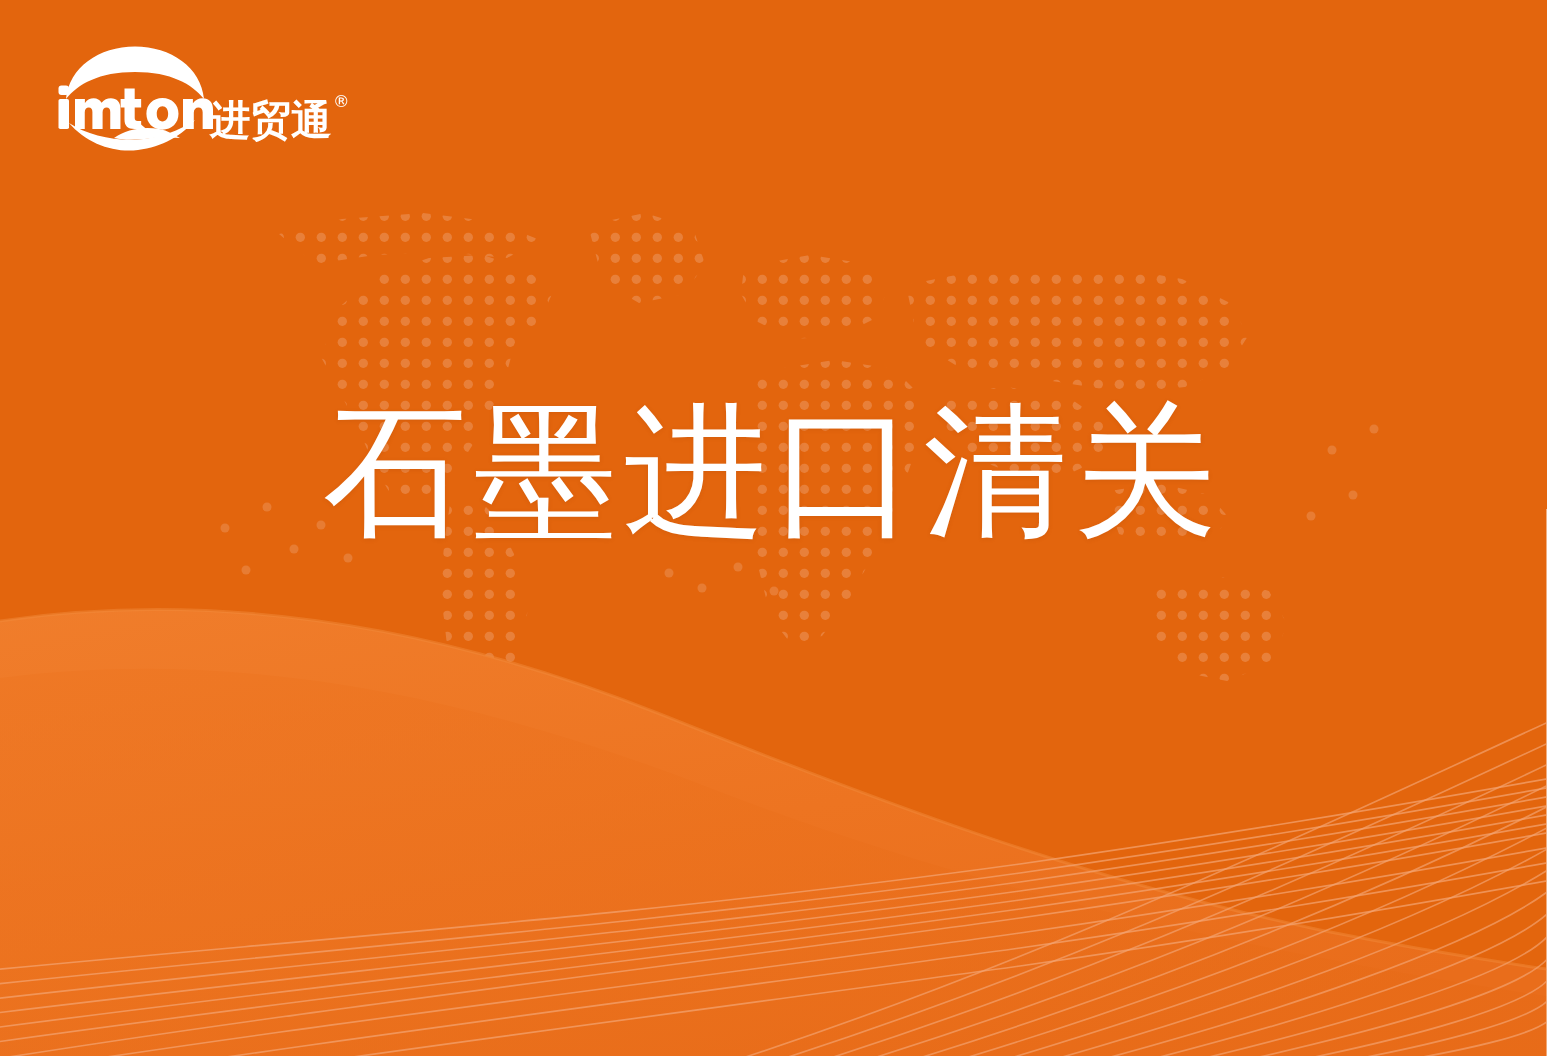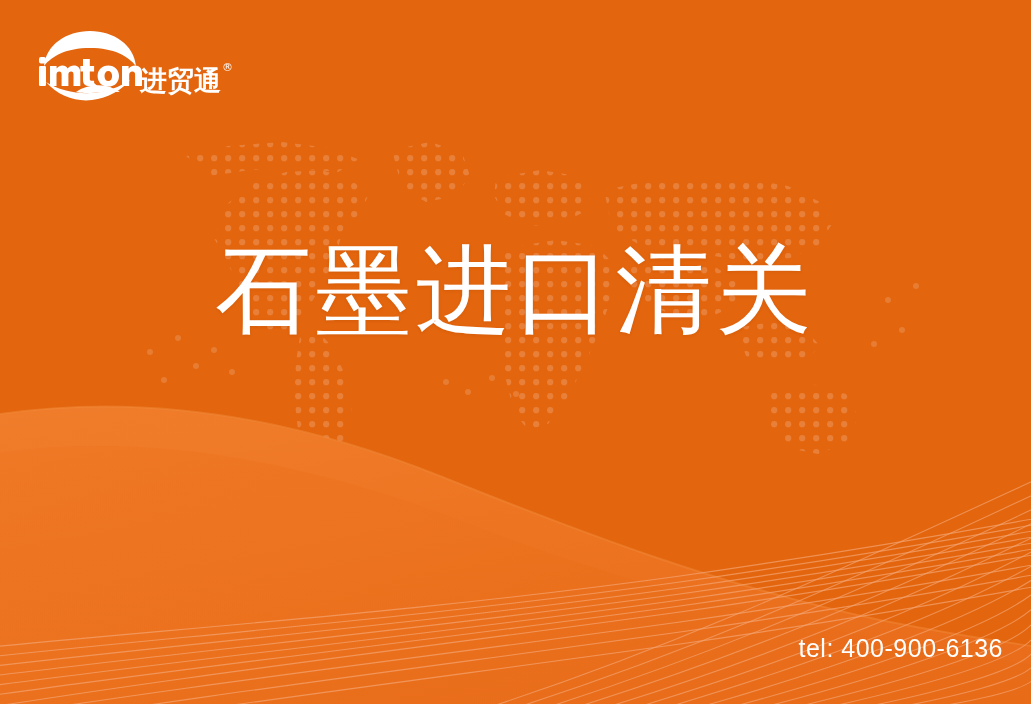--- a/index.html
+++ b/index.html
@@ -82,20 +82,21 @@
     font-family: "DejaVu Sans", sans-serif;
     font-weight: 400;
     font-size: 96px;
     line-height: 116px;
     letter-spacing: 4px;
     text-shadow: 0 1px 3px rgba(150,60,0,0.18);
   }
   .headline-line {
     display: block;
     white-space: nowrap;
+    margin-top: 24px;
   }
 
   
   .phone {
     position: absolute;
     right: 28px;
     top: 636px;
     color: #ffffff;
     font-family: "Liberation Sans", sans-serif;
     font-size: 25px;
@@ -254,15 +255,14 @@
       </g>
     </svg>
     <span class="logo-cn">进贸通</span>
     <span class="logo-reg">®</span>
   </div>
 
   <div class="headline">
     <span class="headline-line">石墨进口清关</span>
   </div>
 
-  <div class="phone">tel: 400-900-6136</div>
 
 </div>
 
 </body></html>

